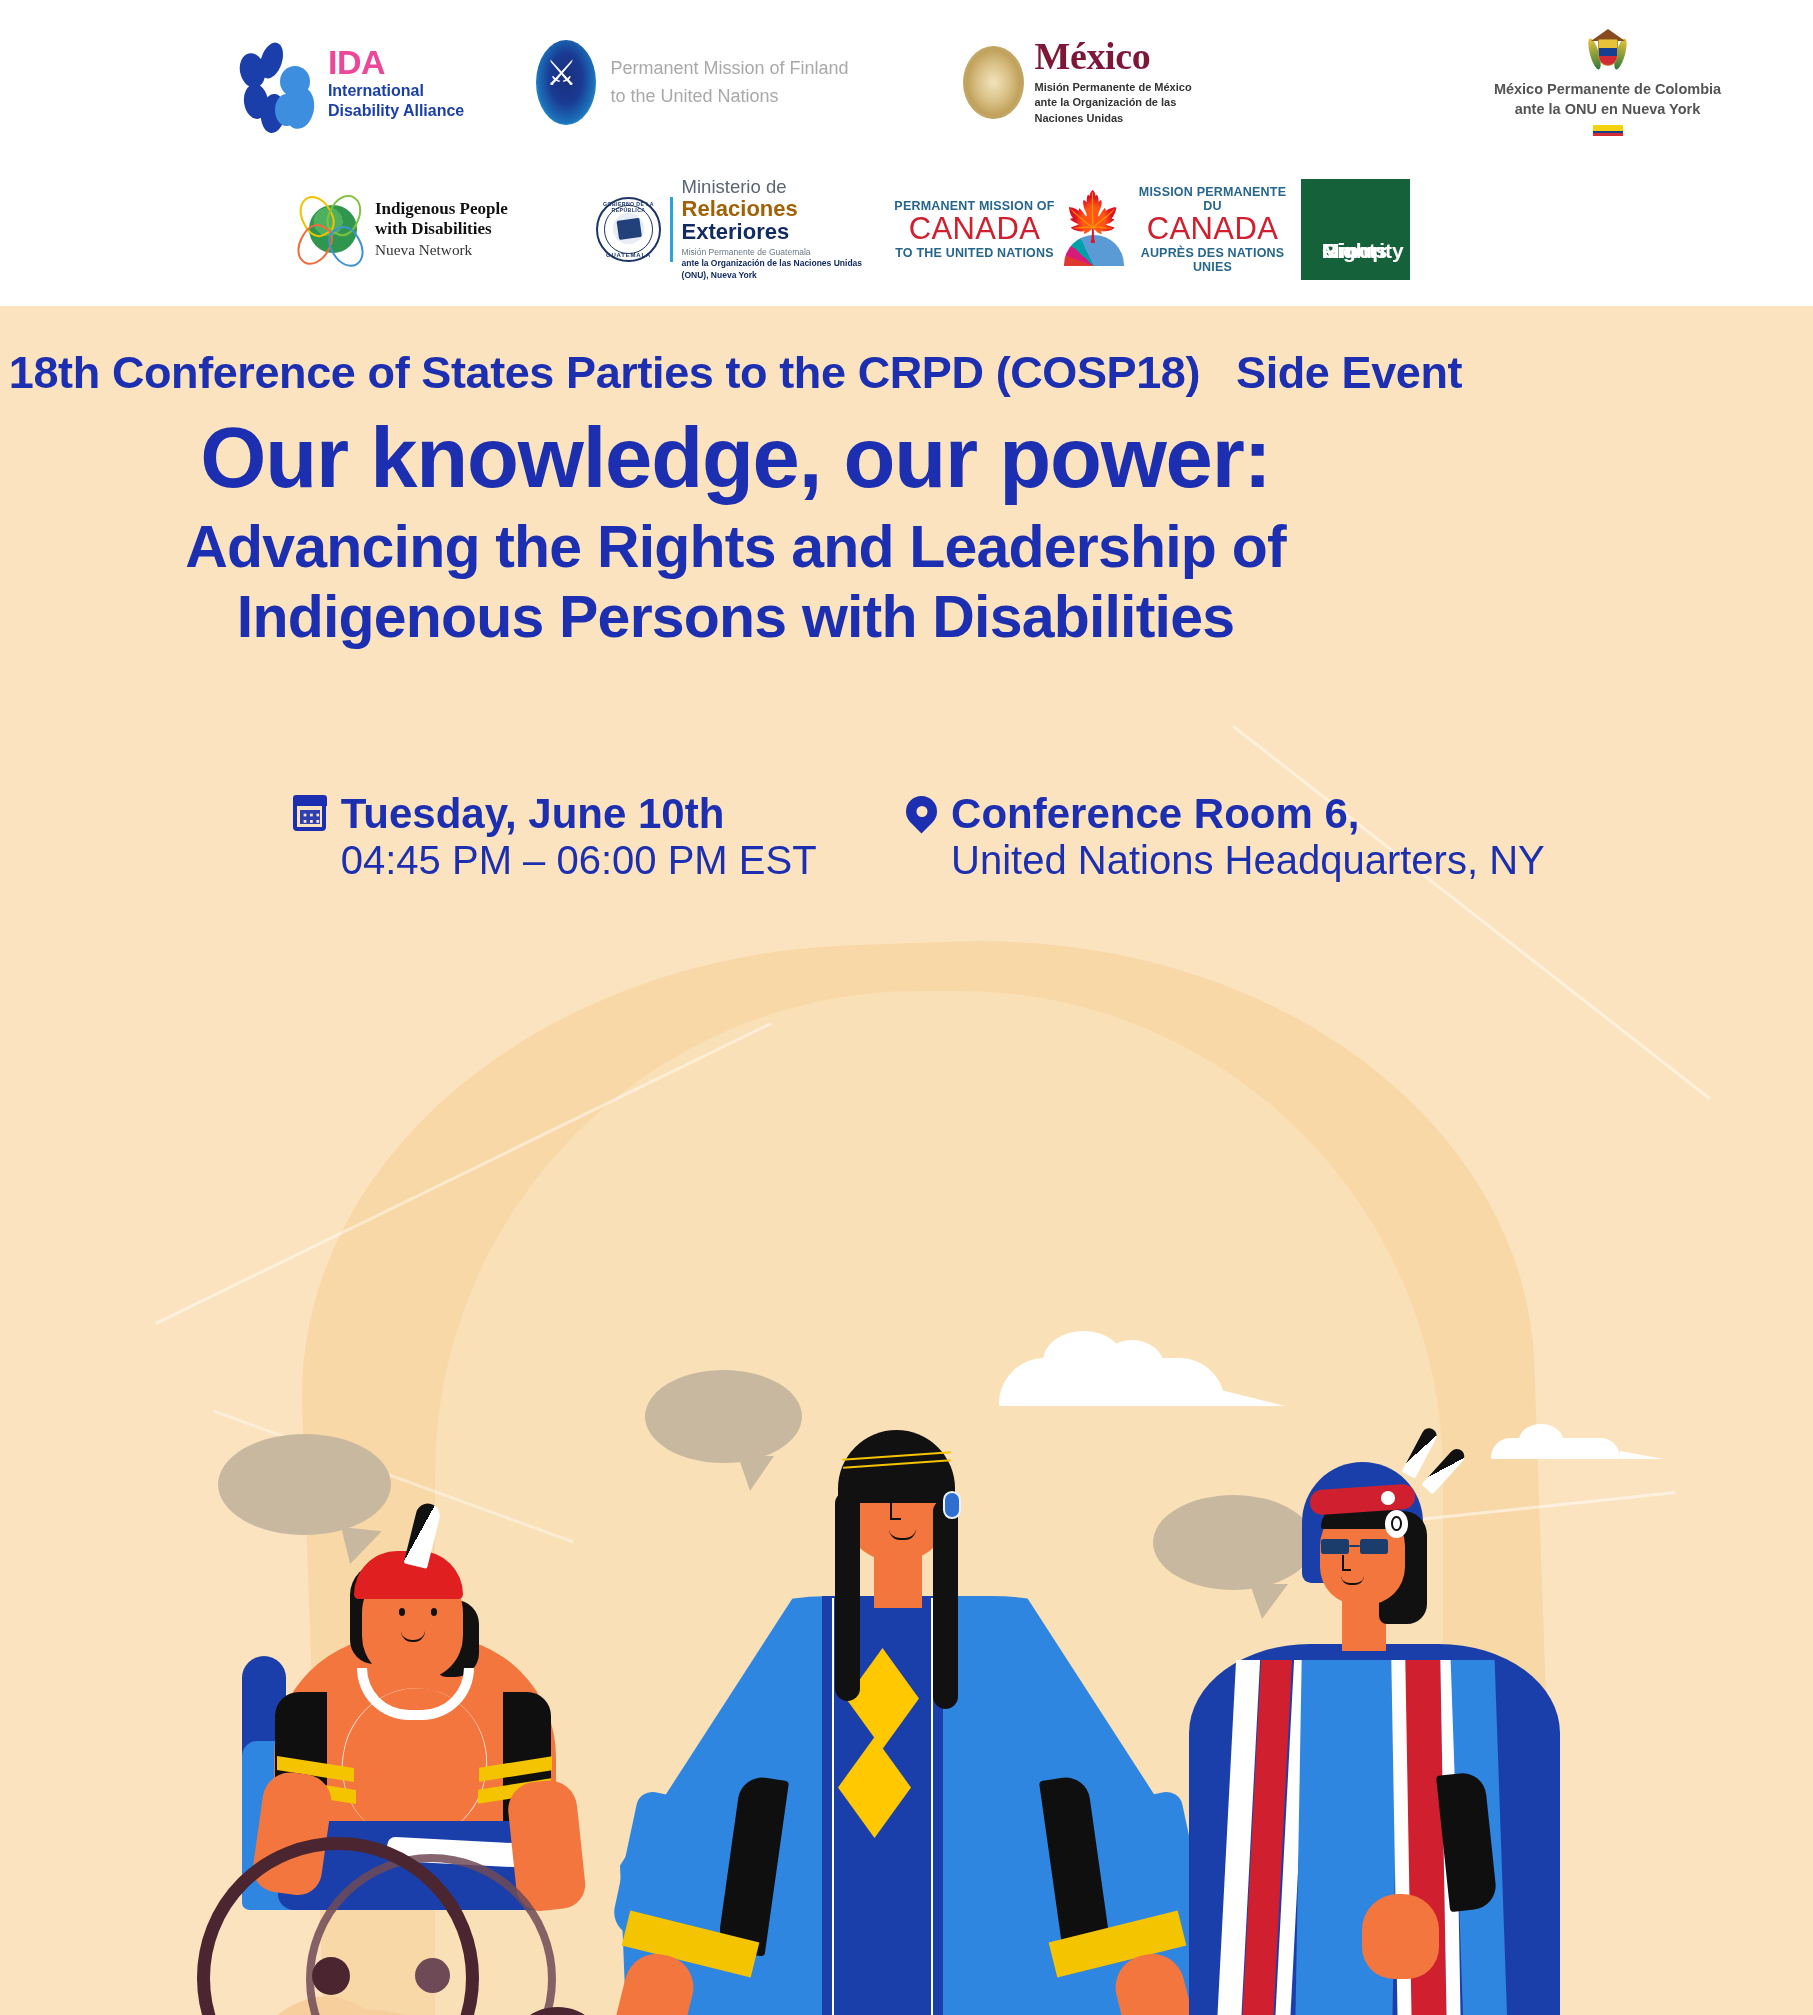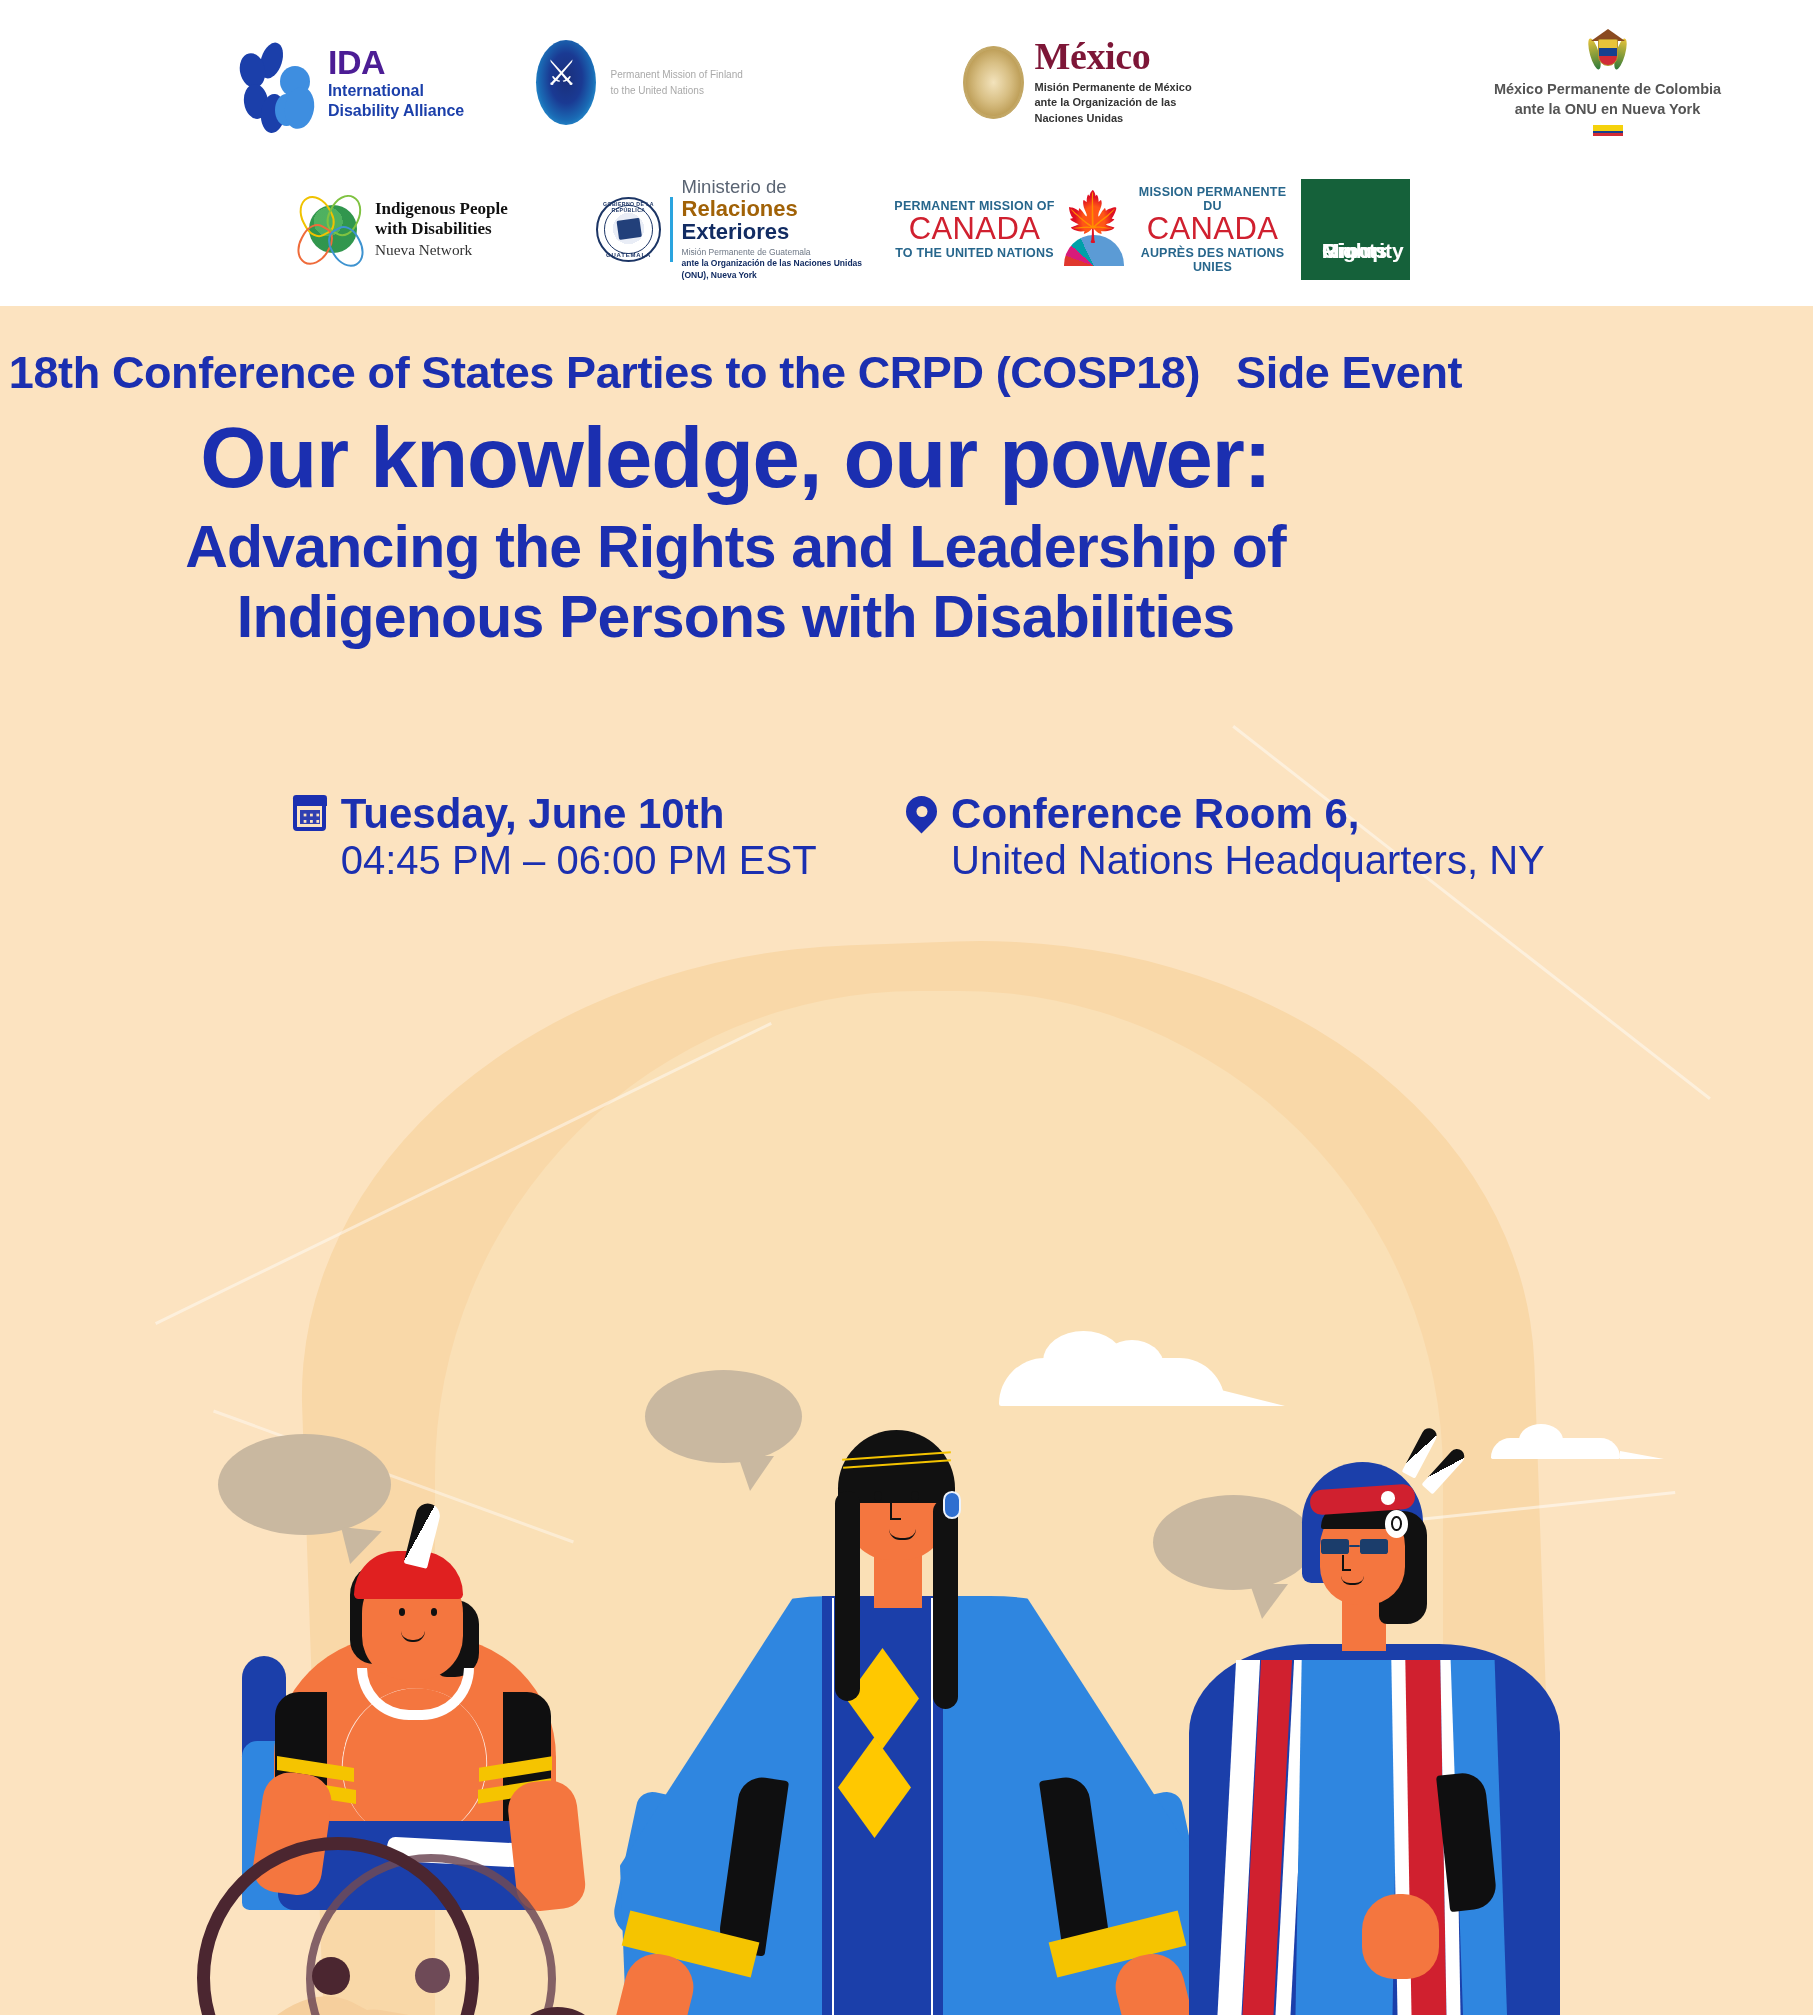--- a/index.html
+++ b/index.html
@@ -27,31 +27,31 @@
   .ida-mark{ position:relative; width:77px; height:81px; flex:0 0 auto; }
   .ida-mark i{ position:absolute; display:block; border-radius:50%; }
   .d1{ width:21px;height:37px; left:19.3px; top:0px;   background:#1b3faa; transform:rotate(18deg);}
   .d2{ width:25px;height:35px; left:-1.6px; top:11.3px;  background:#1b3faa; transform:rotate(-12deg);}
   .d3{ width:30px;height:31px; left:38px; top:24px;  background:#3e8ee0;}
   .d4{ width:24px;height:35px; left:1.6px;  top:42px; background:#1b3faa; transform:rotate(-8deg);}
   .d5{ width:24px;height:39px; left:18.5px; top:52px; background:#1b3faa; transform:rotate(6deg);}
   .d6{ width:22.6px;height:32px; left:33px; top:52px; background:#3e8ee0;}
   .d7{ width:29px;height:42px;left:43px;top:45px; background:#3e8ee0; transform:rotate(10deg);}
   .ida-txt{ margin-left:8.9px; line-height:1; }
-  .ida-txt .big{ font-size:34px; font-weight:700; color:#4c1d95; letter-spacing:-0.4px;}
+  .ida-txt .big{ font-size:34px; font-weight:700; color:#ec4899; letter-spacing:-0.4px;}
   .ida-txt .sm{ font-size:16px; font-weight:700; color:#1b3faa; line-height:1.12; margin-top:2.4px;}
 
   
   .finland{ width:427px; }
   .fin-oval{ width:60px; height:85px; border-radius:50%;
     background:radial-gradient(ellipse at 50% 45%, #1a2f7a 0%, #1a3a93 38%, #1a6bb5 64%, #2fa7e0 86%, #7fd0f2 100%);
     position:relative; flex:0 0 auto;}
   .fin-lion{ position:absolute; left:9.7px; top:14.5px; width:25px; height:47px; color:#fff;
              font-size:35px; line-height:1; }
-  .fin-txt{ margin-left:14.5px; color:#a9a9a9; font-size:10px; line-height:1.55; }
+  .fin-txt{ margin-left:14.5px; color:#a9a9a9; font-size:18px; line-height:1.55; }
 
   
   .mexico{ width:463px; }
   .mex-seal{ width:61px; height:73px; border-radius:50%; flex:0 0 auto;
     background:radial-gradient(ellipse at 50% 50%, #f3e3bc 0%, #d8bf84 42%, #bfa05a 70%, #e8dcbb 100%);
     border:3.6px double #c2a765; }
   .mex-txt{ margin-left:10.5px; }
   .mex-txt .mex-name{ font-family:"Liberation Serif", serif; font-size:38px; font-weight:700;
      color:#7d1637; line-height:0.98; letter-spacing:-0.4px;}
   .mex-txt .mex-sub{ font-size:11px; color:#333; line-height:1.42; margin-top:4px; font-weight:600;}

